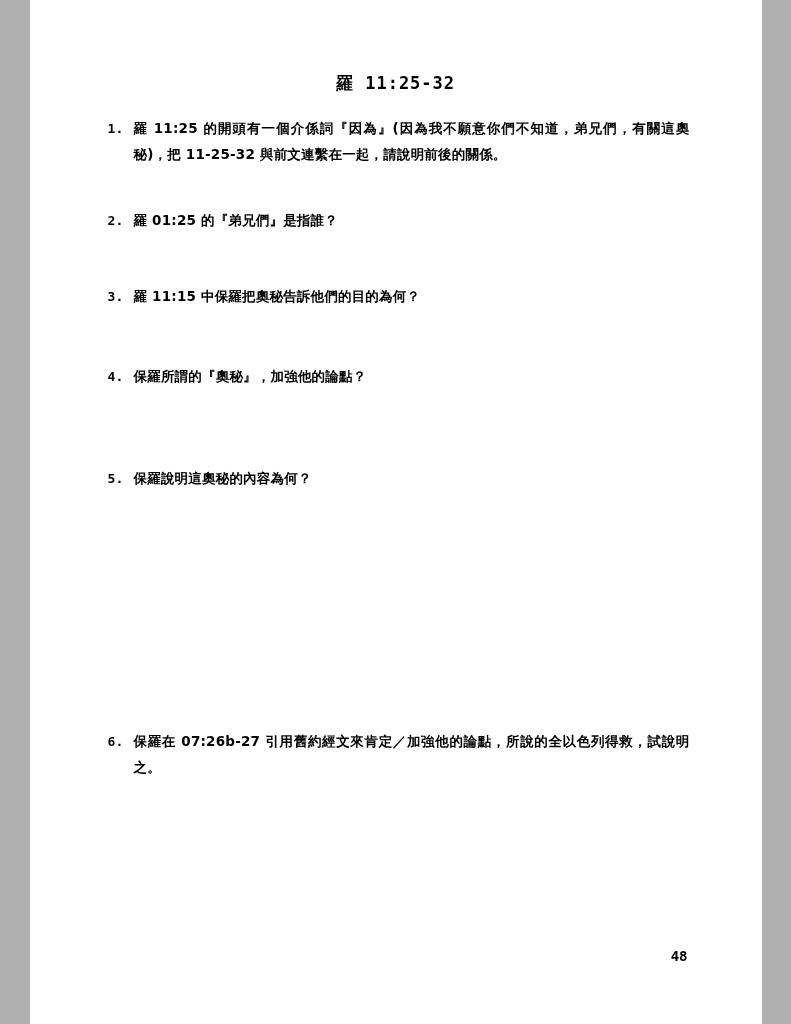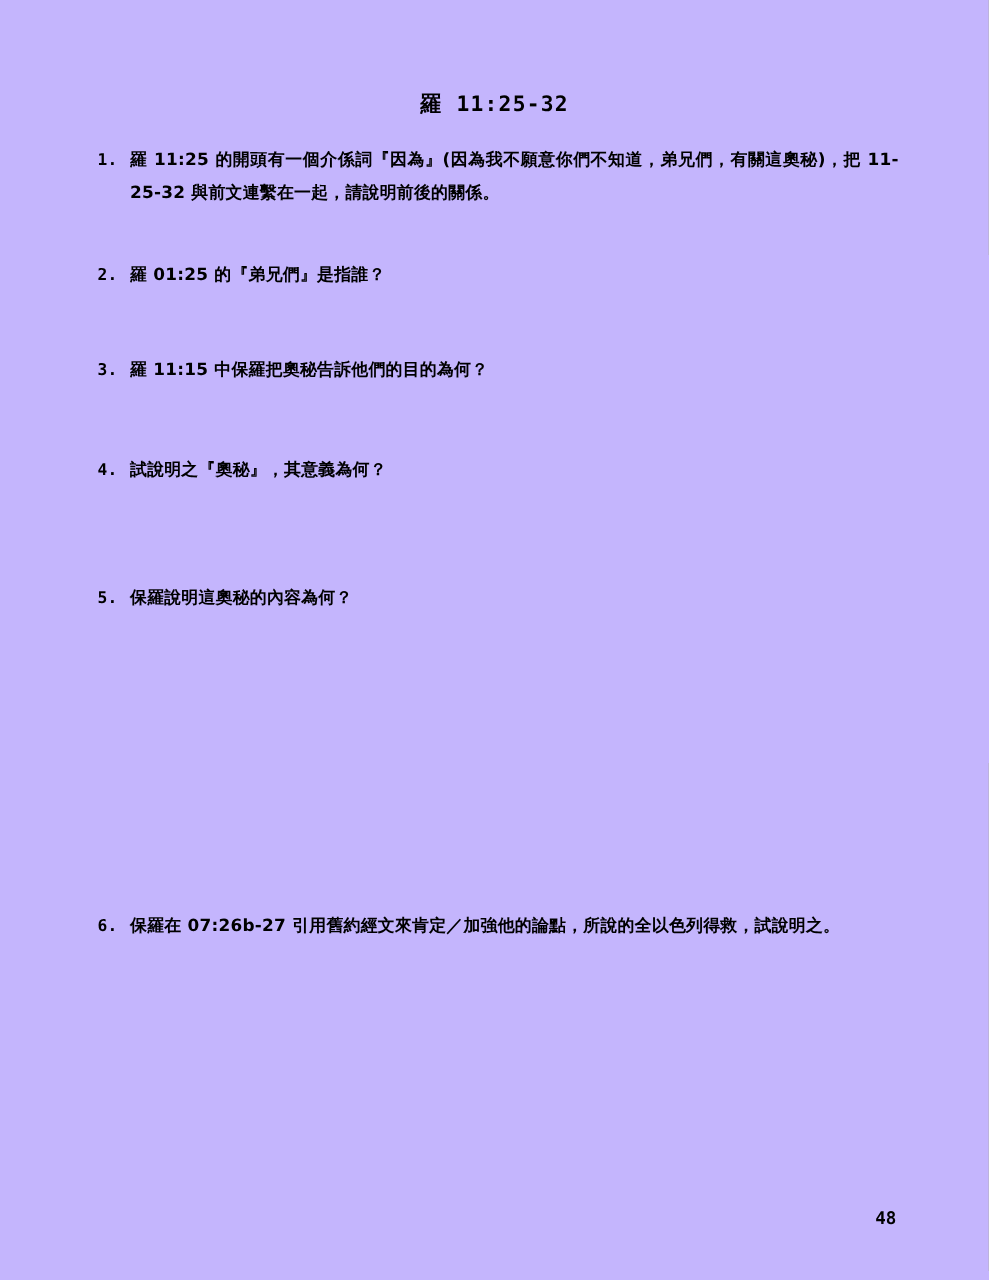--- a/index.html
+++ b/index.html
@@ -2,23 +2,23 @@
 <html><head>
 <meta charset="utf-8">
 <style>
   html, body {
     margin: 0;
     padding: 0;
     background: #b0b0b0;
   }
   .page {
     position: relative;
-    width: 791px;
+    width: 732px;
     height: 1024px;
-    background: #c4b5fd;
+    background: #ffffff;
     margin: 0 auto;
     box-sizing: border-box;
     overflow: hidden;
     font-family: "DejaVu Sans", sans-serif;
     color: #000000;
   }
   .doc-title {
     text-align: center;
     font-family: "DejaVu Sans Mono", monospace;
     font-weight: bold;
@@ -52,21 +52,21 @@
     padding-top: 1px;
   }
   .q-text {
     flex: 1 1 auto;
     text-align: justify;
     text-justify: inter-character;
   }
   .page-number {
     position: absolute;
     right: 74px;
-    bottom: 41px;
+    bottom: 60px;
     font-family: "DejaVu Sans Mono", monospace;
     font-weight: bold;
     font-size: 14px;
   }
 </style>
 </head>
 <body>
 
 <div class="page">
 
@@ -84,21 +84,21 @@
       <span class="q-text">羅 01:25 的『弟兄們』是指誰？</span>
     </div>
 
     <div class="q-item" style="top:283px">
       <span class="q-num">3.</span>
       <span class="q-text">羅 11:15 中保羅把奧秘告訴他們的目的為何？</span>
     </div>
 
     <div class="q-item" style="top:363px">
       <span class="q-num">4.</span>
-      <span class="q-text">試說明之『奧秘』，其意義為何？</span>
+      <span class="q-text">保羅所謂的『奧秘』，加強他的論點？</span>
     </div>
 
     <div class="q-item" style="top:465px">
       <span class="q-num">5.</span>
       <span class="q-text">保羅說明這奧秘的內容為何？</span>
     </div>
 
     <div class="q-item" style="top:728px">
       <span class="q-num">6.</span>
       <span class="q-text">保羅在 07:26b-27 引用舊約經文來肯定／加強他的論點，所說的全以色列得救，試說明之。</span>

